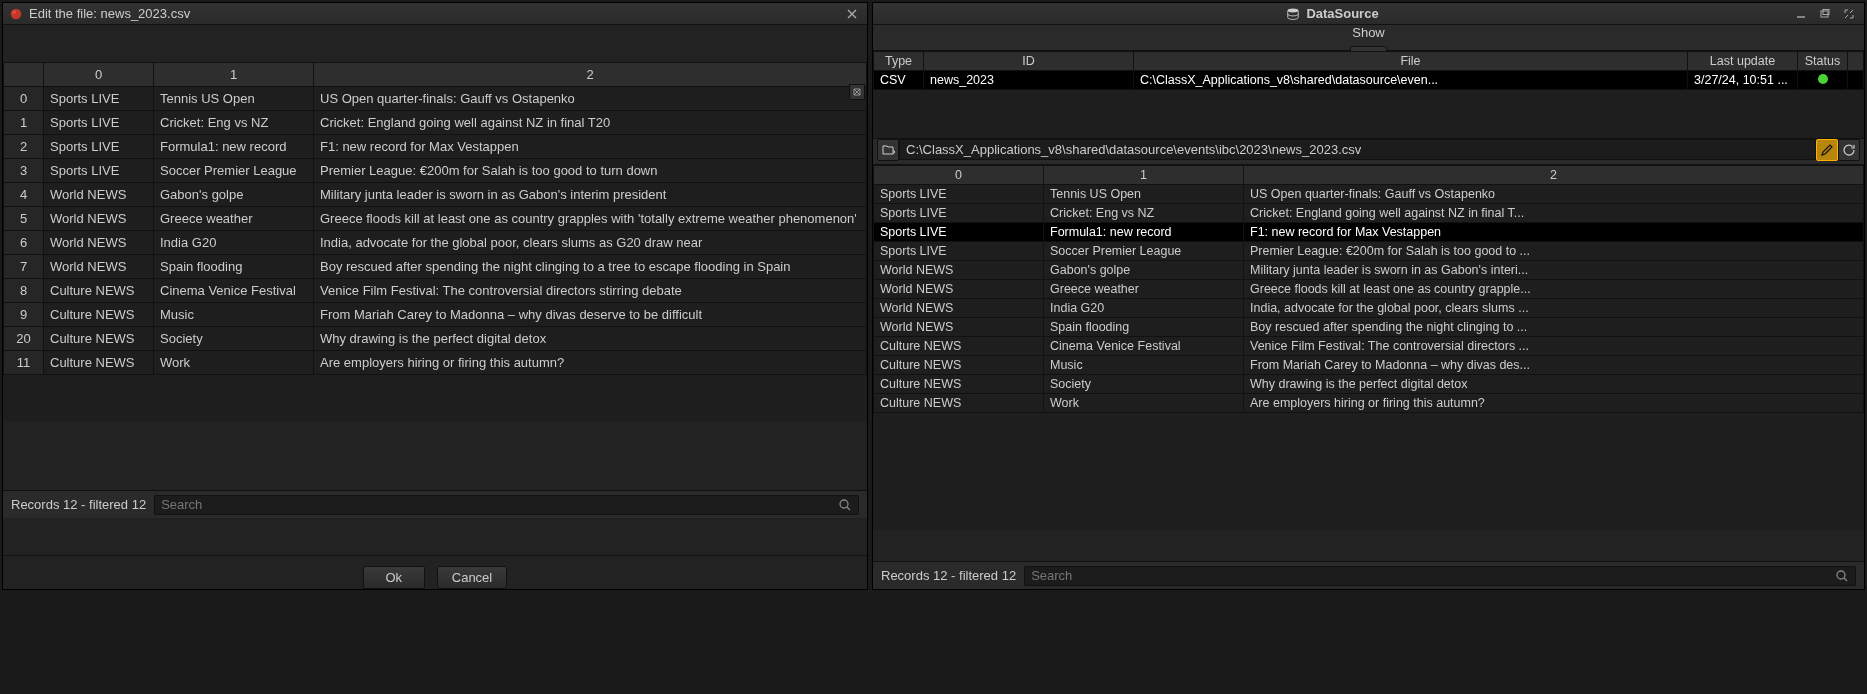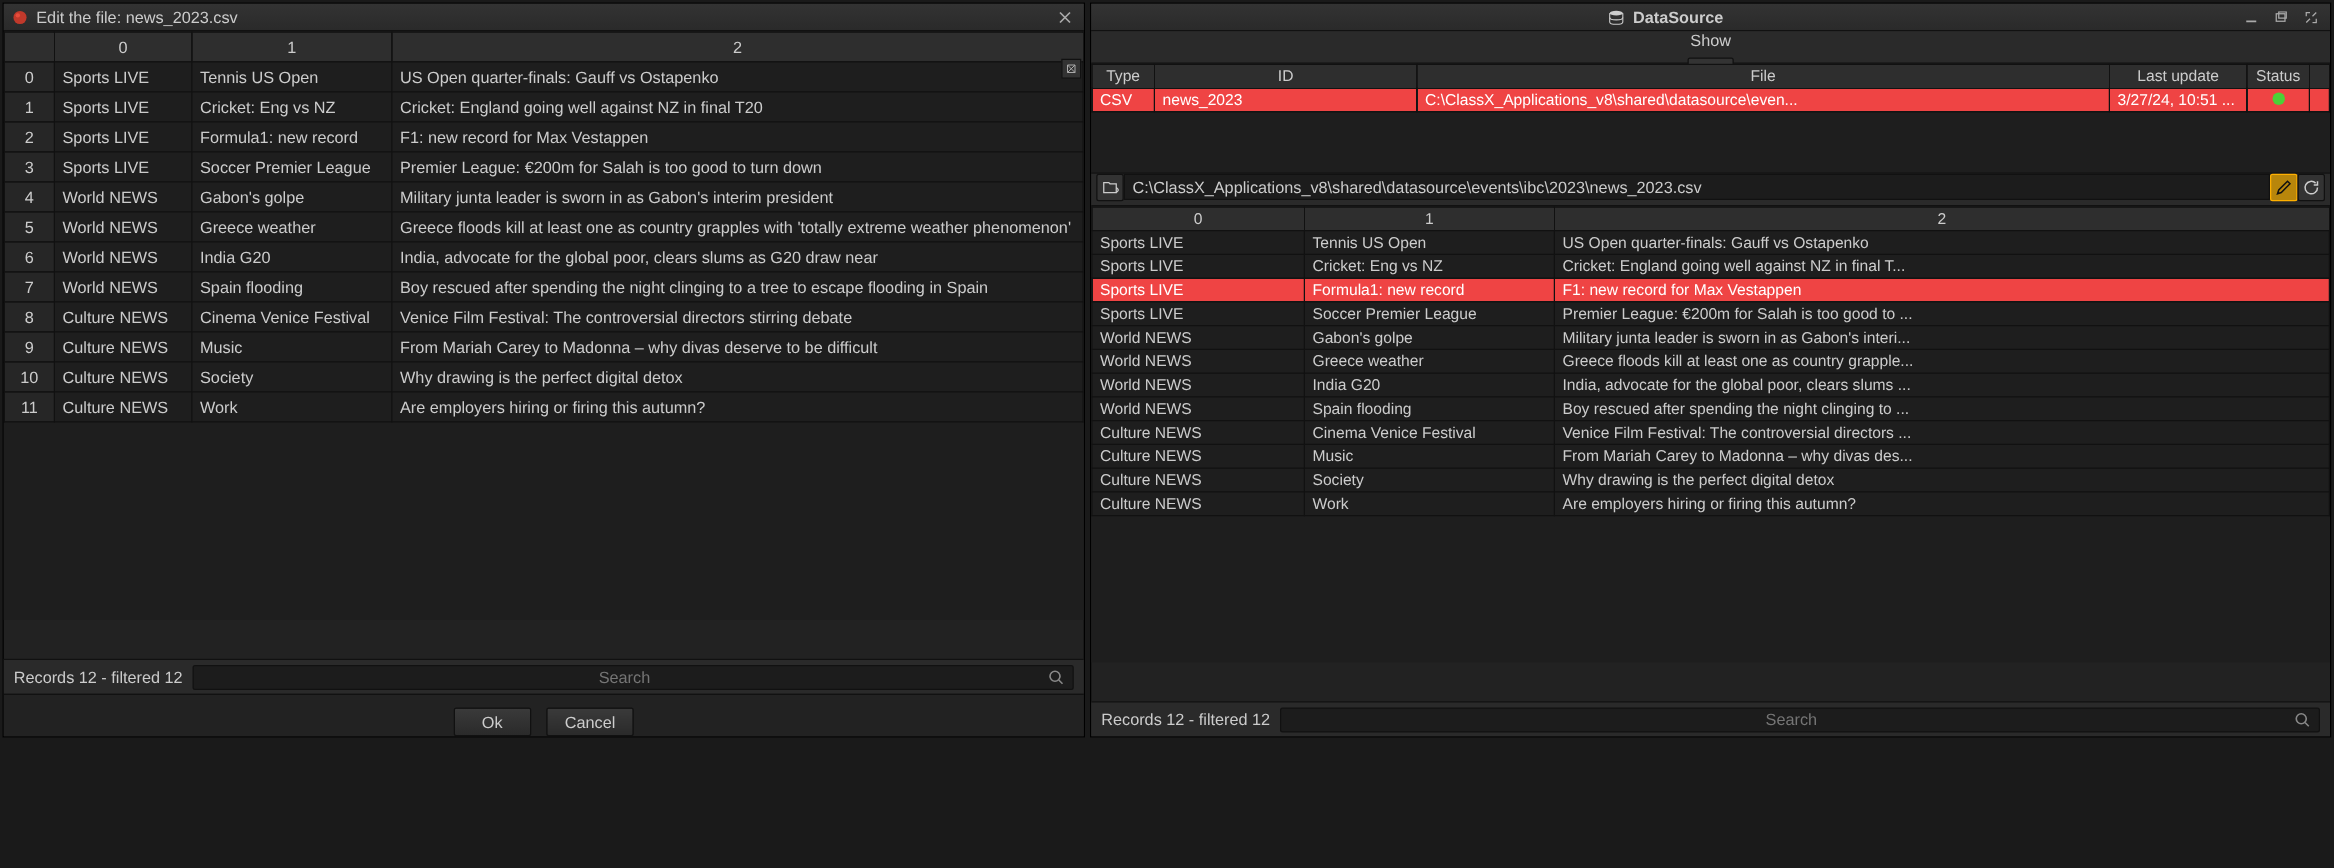--- a/index.html
+++ b/index.html
@@ -1,35 +1,35 @@
 <!DOCTYPE html>
 <html><head>
 <meta charset="utf-8">
 <style>
 *{box-sizing:border-box;margin:0;padding:0;font-family:"Segoe UI",Arial,sans-serif;font-size:13px;color:#ccc;}
 body{background:#1a1a1a;width:1867px;height:694px;overflow:hidden;display:flex;}
 .panel{background:#222;border:1px solid #000;display:flex;flex-direction:column;}
-.left{width:866px;height:588px;margin:2px;}
+.left{width:866px;height:588px;margin:2px;gap:37px;}
 .right{flex:1;height:588px;margin:2px;}
 .titlebar{height:22px;background:linear-gradient(#333,#2a2a2a);border-bottom:1px solid #111;display:flex;align-items:center;padding:0 6px;gap:6px;}
 .titlebar .icon{width:14px;height:14px;}
 .titlebar .title{flex:1;white-space:nowrap;overflow:hidden;text-overflow:ellipsis;}
 .titlebar .winbtn{width:18px;height:18px;display:flex;align-items:center;justify-content:center;cursor:pointer;color:#aaa;}
 .toolbar{height:26px;background:#2a2a2a;border-bottom:1px solid #111;display:flex;align-items:center;padding:0 6px;gap:6px;flex-direction:column;}
 .tabbtn{padding:2px 10px;background:#333;border:1px solid #111;border-radius:2px;cursor:pointer;}
 .tabbtn.dropdown{display:flex;align-items:flex-end;gap:4px;}
 .grid{flex:1;overflow:auto;background:#1e1e1e;}
 table{width:100%;border-collapse:collapse;table-layout:fixed;}
 th,td{border:1px solid #111;padding:4px 6px;text-align:left;white-space:nowrap;overflow:hidden;text-overflow:ellipsis;}
 th{background:#2e2e2e;font-weight:normal;text-align:center;position:sticky;top:0;}
 td.idx{text-align:center;background:#262626;width:40px;}
-tr.sel td{background:#ef4444;color:#fff;}
+tr.sel td{background:#000000;color:#fff;}
 .statusbar{height:28px;background:#2a2a2a;border-top:1px solid #111;display:flex;align-items:center;padding:0 8px;gap:8px;margin-top:31px;}
 .searchbox{flex:1;height:20px;background:#1c1c1c;border:1px solid #111;border-radius:2px;display:flex;align-items:center;padding:0 6px;}
-.searchbox input{flex:1;background:none;border:none;outline:none;color:#ccc;text-align:center;}
+.searchbox input{flex:1;background:none;border:none;outline:none;color:#ccc;}
 .btnrow{height:34px;display:flex;align-items:flex-end;justify-content:center;gap:12px;background:#222;border-top:1px solid #111;}
 .btn{min-width:62px;padding:3px 14px;background:linear-gradient(#3a3a3a,#2a2a2a);border:1px solid #111;border-radius:2px;cursor:pointer;text-align:center;}
 .pathbar{height:26px;background:#2a2a2a;border-bottom:1px solid #111;display:flex;align-items:flex-start;padding:0 4px;gap:0;}
 .pathbar .path{flex:1;background:#1c1c1c;border:1px solid #111;padding:2px 6px;white-space:nowrap;overflow:hidden;text-overflow:ellipsis;}
 .iconbtn{width:22px;height:22px;display:flex;align-items:center;justify-content:center;cursor:pointer;background:#333;border:1px solid #111;border-radius:2px;}
 .iconbtn.active{background:#b8860b;border-color:#ffb000;}
 .small td,.small th{padding:2px 6px;font-size:12.5px;}
 .status-dot{width:10px;height:10px;border-radius:50%;background:#4cd137;display:inline-block;}
 .spacer{flex:1;}
 .chev{width:10px;height:10px;}
@@ -126,21 +126,21 @@
   <td>Cinema Venice Festival</td>
   <td>Venice Film Festival: The controversial directors stirring debate</td>
           </tr>
           <tr>
             <td class="idx">9</td>
   <td>Culture NEWS</td>
   <td>Music</td>
   <td>From Mariah Carey to Madonna – why divas deserve to be difficult</td>
           </tr>
           <tr>
-            <td class="idx">10</td>
+            <td class="idx">20</td>
   <td>Culture NEWS</td>
   <td>Society</td>
   <td>Why drawing is the perfect digital detox</td>
           </tr>
           <tr>
             <td class="idx">11</td>
   <td>Culture NEWS</td>
   <td>Work</td>
   <td>Are employers hiring or firing this autumn?</td>
           </tr>

